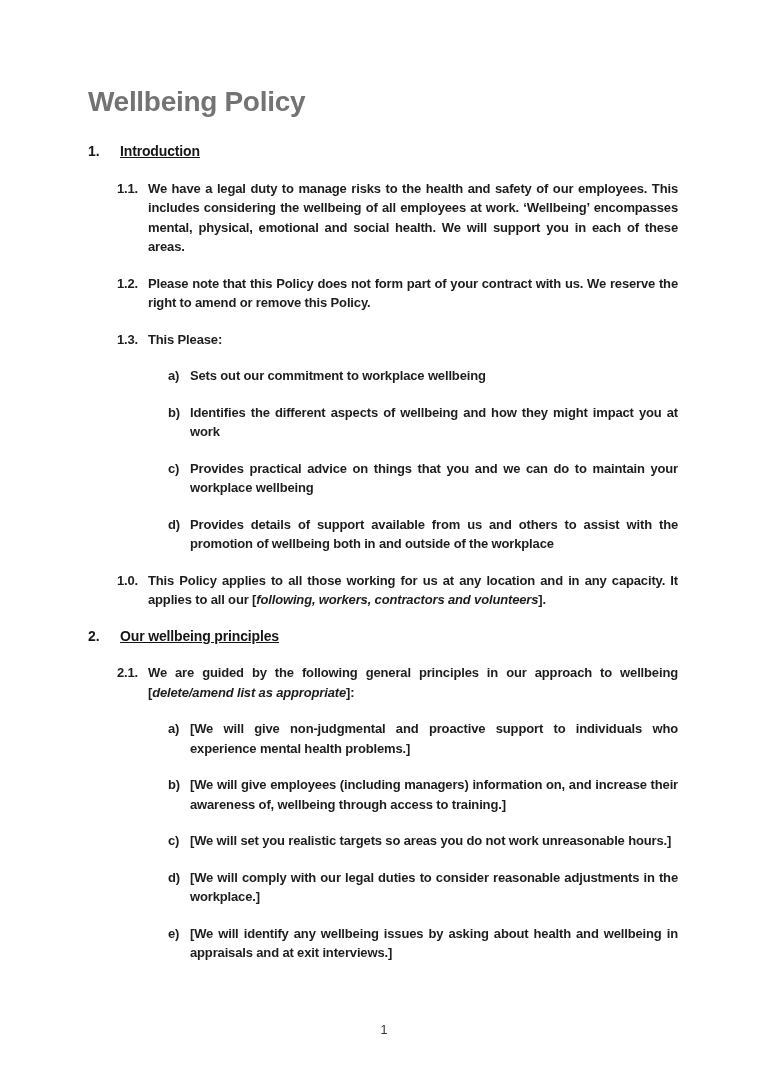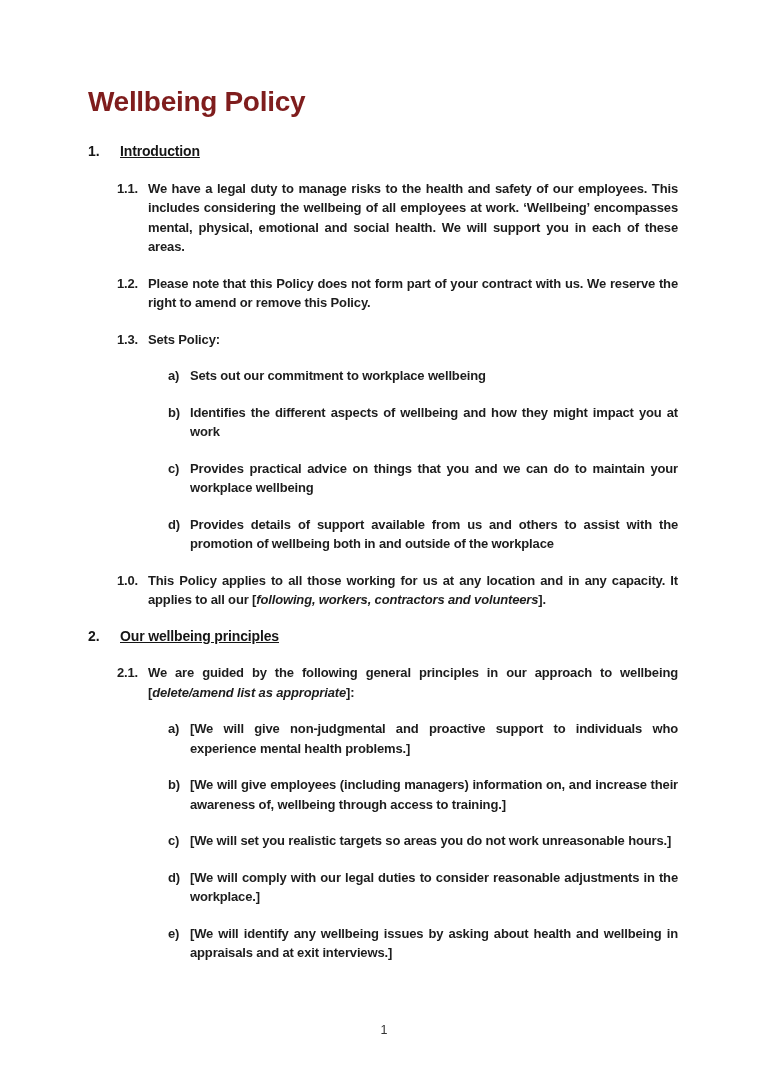--- a/index.html
+++ b/index.html
@@ -19,21 +19,21 @@
     line-height: 19.5px;
     color: #1d1d1d;
   }
 
   .title {
     font-size: 28px;
     line-height: 36px;
     font-weight: 700;
     letter-spacing: -0.3px;
     margin-bottom: 22px;
-    color: #7f1d1d;
+    color: #737373;
   }
 
   .heading {
     display: flex;
     font-weight: 700;
     font-size: 14px;
     margin-bottom: 17px;
     color: #161616;
   }
   .heading .hd-text { text-decoration: underline; padding-left: 8px; }
@@ -77,21 +77,21 @@
     <div class="txt">We have a legal duty to manage risks to the health and safety of our employees. This includes considering the wellbeing of all employees at work. ‘Wellbeing’ encompasses mental, physical, emotional and social health. We will support you in each of these areas.</div>
   </div>
 
   <div class="row l2">
     <span class="mk mk2">1.2.</span>
     <div class="txt">Please note that this Policy does not form part of your contract with us. We reserve the right to amend or remove this Policy.</div>
   </div>
 
   <div class="row l2">
     <span class="mk mk2">1.3.</span>
-    <div class="txt">Sets Policy:</div>
+    <div class="txt">This Please:</div>
   </div>
 
   <div class="row l3">
     <span class="mk mk3">a)</span>
     <div class="txt">Sets out our commitment to workplace wellbeing</div>
   </div>
 
   <div class="row l3">
     <span class="mk mk3">b)</span>
     <div class="txt">Identifies the different aspects of wellbeing and how they might impact you at work</div>

